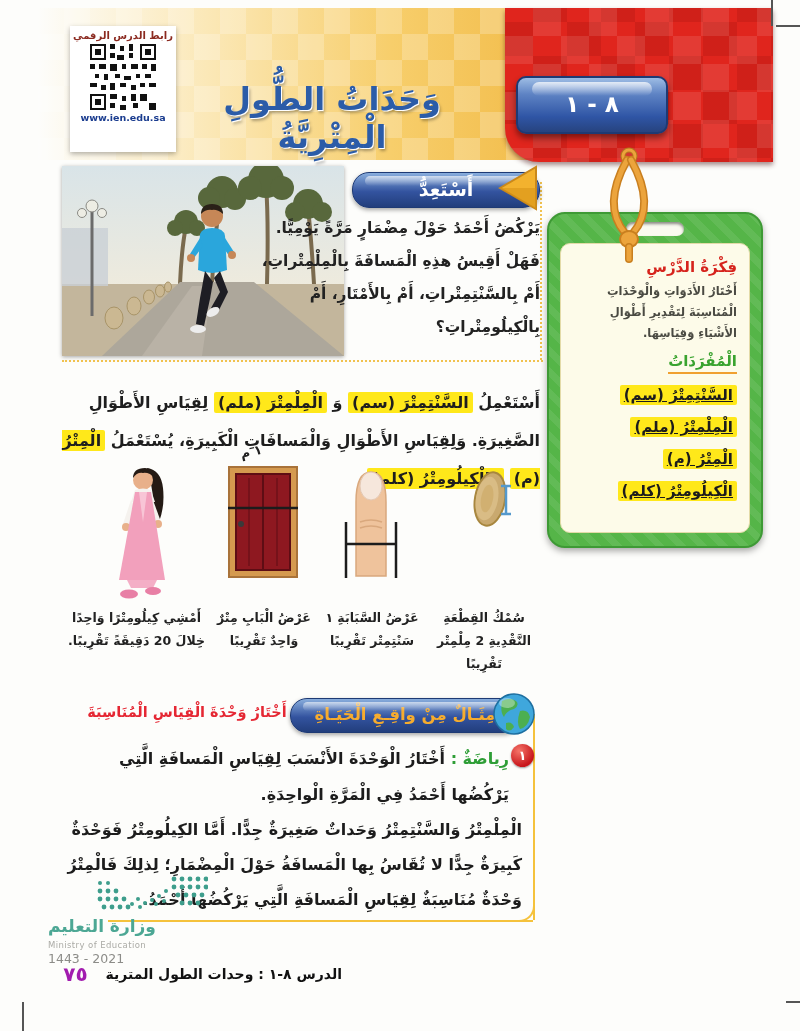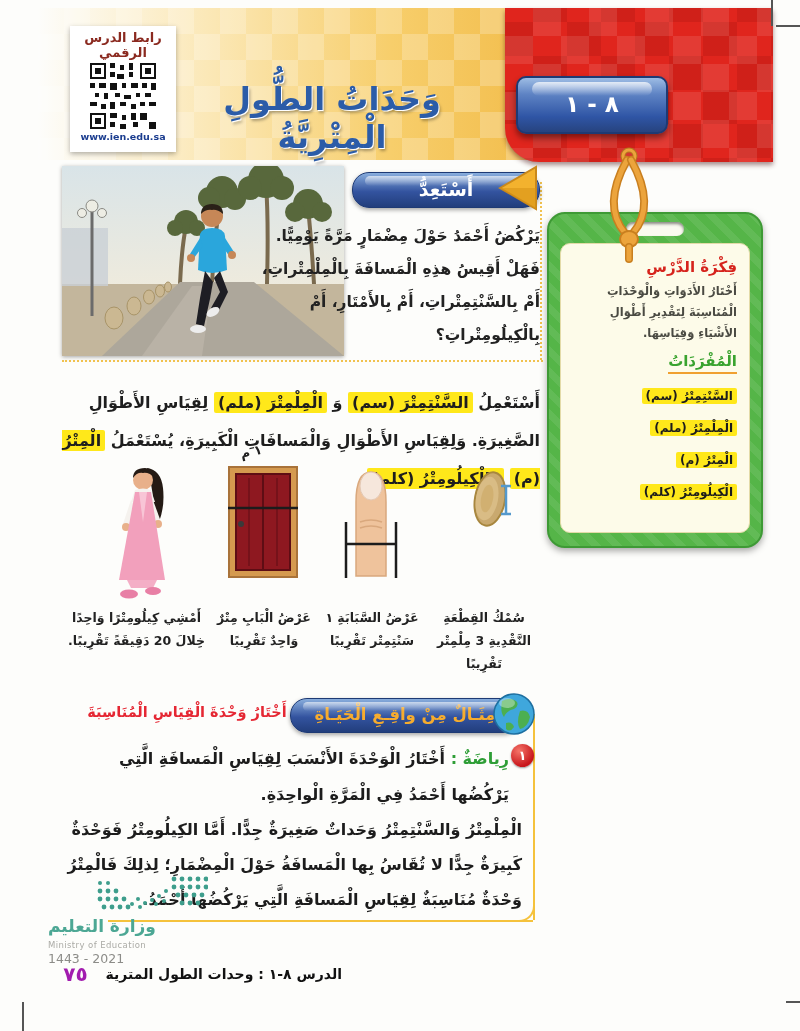--- a/index.html
+++ b/index.html
@@ -21,42 +21,42 @@
   .red-band{border-radius:0 0 0 0;border-bottom-left-radius:34px;}
   .red-band::after{content:"";position:absolute;inset:0;border-radius:inherit;
     background-image:repeating-conic-gradient(rgba(255,255,255,.10) 0% 25%, transparent 0% 50%);
     background-size:56px 56px;}
   .red-band::before{content:"";position:absolute;inset:0;border-radius:inherit;
     background-image:repeating-conic-gradient(rgba(110,0,0,.14) 0% 25%, transparent 0% 50%);
     background-size:68px 68px;background-position:28px 14px;}
   .crop{background:#555;}
   .qr-box{left:70px;top:26px;width:106px;height:126px;background:#fff;
     box-shadow:0 2px 5px rgba(0,0,0,.3);text-align:center;padding-top:4px;box-sizing:border-box;z-index:3;}
-  .qr-label{font-size:13px;font-weight:bold;color:#8B2A20;}
+  .qr-label{font-size:10px;font-weight:bold;color:#8B2A20;}
   .qr-url{font-size:9.5px;font-weight:bold;color:#1A3C8F;margin-top:2px;}
   .qr-svg{margin:3px auto 0;display:block;}
   .page-title{left:182px;top:80px;width:300px;text-align:center;
     font-size:32px;font-weight:bold;color:#2B5CA8;z-index:2;
     text-shadow:1px 1px 0 #fff,2px 3px 3px rgba(0,0,0,.3);}
   .lesson-pill{left:516px;top:76px;width:148px;height:54px;border-radius:10px;
     background:linear-gradient(#9DBCE4 0%, #5E83C4 30%, #2F55A5 72%, #27437F 100%);
     border:2px solid #1E3A74;box-shadow:0 4px 6px rgba(0,0,0,.45);
     color:#fff;font-size:23px;font-weight:bold;text-align:center;line-height:52px;z-index:2;}
   .lesson-pill::before{content:"";position:absolute;left:14px;top:4px;right:14px;height:14px;
     border-radius:12px;background:linear-gradient(rgba(255,255,255,.75),rgba(255,255,255,0));}
   
   .photo-frame{left:62px;top:166px;width:282px;height:190px;box-shadow:0 1px 4px rgba(0,0,0,.35);}
   .warm-banner{left:352px;top:172px;width:186px;height:34px;border-radius:17px;
     background:linear-gradient(#89AEDD 0%, #33539F 55%, #223E7C 100%);
     border:1.5px solid #1E3A74;box-shadow:0 2px 4px rgba(0,0,0,.35);
     color:#fff;font-size:19px;font-weight:bold;text-align:center;line-height:32px;z-index:2;}
   .warm-banner::before{content:"";position:absolute;left:12px;top:3px;right:12px;height:10px;
     border-radius:8px;background:linear-gradient(rgba(255,255,255,.65),rgba(255,255,255,0));}
   .warm-arrow{left:498px;top:165px;z-index:3;}
-  .warm-text{left:348px;top:220px;width:192px;font-size:15.5px;font-weight:bold;
+  .warm-text{left:348px;top:212px;width:192px;font-size:15.5px;font-weight:bold;
     line-height:33px;text-align:right;color:#222;}
   .warm-text div{white-space:nowrap;}
   .dot-v{left:540px;top:182px;height:178px;width:0;border-left:2.5px dotted #F1C24F;}
   .dot-h{left:62px;top:360px;width:481px;height:0;border-top:2.5px dotted #F1C24F;}
   
   .tag{left:547px;top:212px;width:212px;height:332px;background:#55B548;
     border:2px solid #3E9A35;border-radius:18px;box-shadow:0 3px 7px rgba(0,0,0,.35);z-index:2;}
   .tag::after{content:"";position:absolute;inset:0;border-radius:16px;
     background:repeating-linear-gradient(45deg,rgba(255,255,255,.08) 0 7px,transparent 7px 15px);}
   .tag-hole{position:absolute;left:50%;top:8px;transform:translateX(-50%);
@@ -64,21 +64,21 @@
     box-shadow:inset 0 2px 3px rgba(0,0,0,.45);z-index:3;}
   .tag-inner{position:absolute;left:11px;right:11px;top:29px;bottom:13px;background:#FDFBE9;
     border:1px solid #E3DBA8;border-radius:10px;padding:14px 12px;box-sizing:border-box;z-index:4;
     text-align:right;}
   .idea-title{color:#D6231C;font-size:15px;font-weight:bold;margin-bottom:5px;}
   .idea-text{font-size:11.5px;font-weight:bold;color:#4A4A42;line-height:21px;}
   .vocab-title{display:inline-block;color:#3AA32F;font-size:15px;font-weight:bold;
     border-bottom:2.5px solid #F0A030;padding-bottom:2px;margin:8px 0 11px;}
   .vocab-item{margin-bottom:13px;}
   .hl{background:#FFE81A;padding:1px 4px;border-radius:2px;}
-  .vocab-item .hl{font-size:12px;font-weight:bold;}
+  .vocab-item .hl{font-size:15px;font-weight:bold;text-decoration:underline;}
   .rope{left:596px;top:147px;z-index:4;}
   
   .intro-par{left:60px;top:384px;width:480px;font-size:16px;font-weight:bold;
     line-height:38px;text-align:right;color:#1e1e1e;}
   .door-label{left:240px;top:444px;font-size:13px;font-weight:bold;transform:rotate(-14deg);color:#222;}
   .caption{font-size:12.5px;font-weight:bold;line-height:23px;text-align:center;color:#222;}
   
   .ex-frame{left:108px;top:714px;width:425px;height:206px;
     border-left:none;border-top:none;
     border-right:2.5px solid #F5C23C;border-bottom:2.5px solid #F5C23C;
@@ -348,21 +348,21 @@
       <ellipse cx="19" cy="33" rx="6" ry="14" fill="#CBA964" opacity=".6"></ellipse>
     </g>
     <g stroke="#5599CC" stroke-width="2.5">
       <line x1="38" y1="20" x2="38" y2="48"></line>
       <line x1="33" y1="20" x2="43" y2="20"></line>
       <line x1="33" y1="48" x2="43" y2="48"></line>
     </g>
   </svg>
 </div>
 
-<div class="abs caption" style="left:430px;top:606px;width:108px;">سُمْكُ القِطْعَةِ النَّقْدِيةِ 3 مِلْمِتْر تَقْرِيبًا</div>
+<div class="abs caption" style="left:430px;top:606px;width:108px;">سُمْكُ القِطْعَةِ النَّقْدِيةِ 2 مِلْمِتْر تَقْرِيبًا</div>
 <div class="abs caption" style="left:322px;top:606px;width:100px;">عَرْضُ السَّبَابَةِ ١ سَنْتِمِتْر تَقْرِيبًا</div>
 <div class="abs caption" style="left:214px;top:606px;width:100px;">عَرْضُ الْبَابِ مِتْرٌ وَاحِدٌ تَقْرِيبًا</div>
 <div class="abs caption" style="left:64px;top:606px;width:145px;">أَمْشِي كِيلُومِتْرًا وَاحِدًا خِلالَ 20 دَقِيقَةً تَقْرِيبًا.</div>
 
 <div class="abs ex-frame"></div>
 <div class="abs ex-banner">مِثَـالٌ مِنْ واقِـعِ الْحَيَـاةِ</div>
 <svg class="abs globe" width="44" height="46" viewBox="0 0 44 46">
   <circle cx="22" cy="23" r="20" fill="#3FA7DC" stroke="#1E6FA0" stroke-width="1.5"></circle>
   <path d="M10,10 Q18,6 24,10 Q28,14 22,18 Q14,20 12,26 Q8,22 10,10 Z" fill="#4CAF50"></path>
   <path d="M28,20 Q36,18 38,26 Q36,36 28,38 Q24,32 28,20 Z" fill="#4CAF50"></path>

